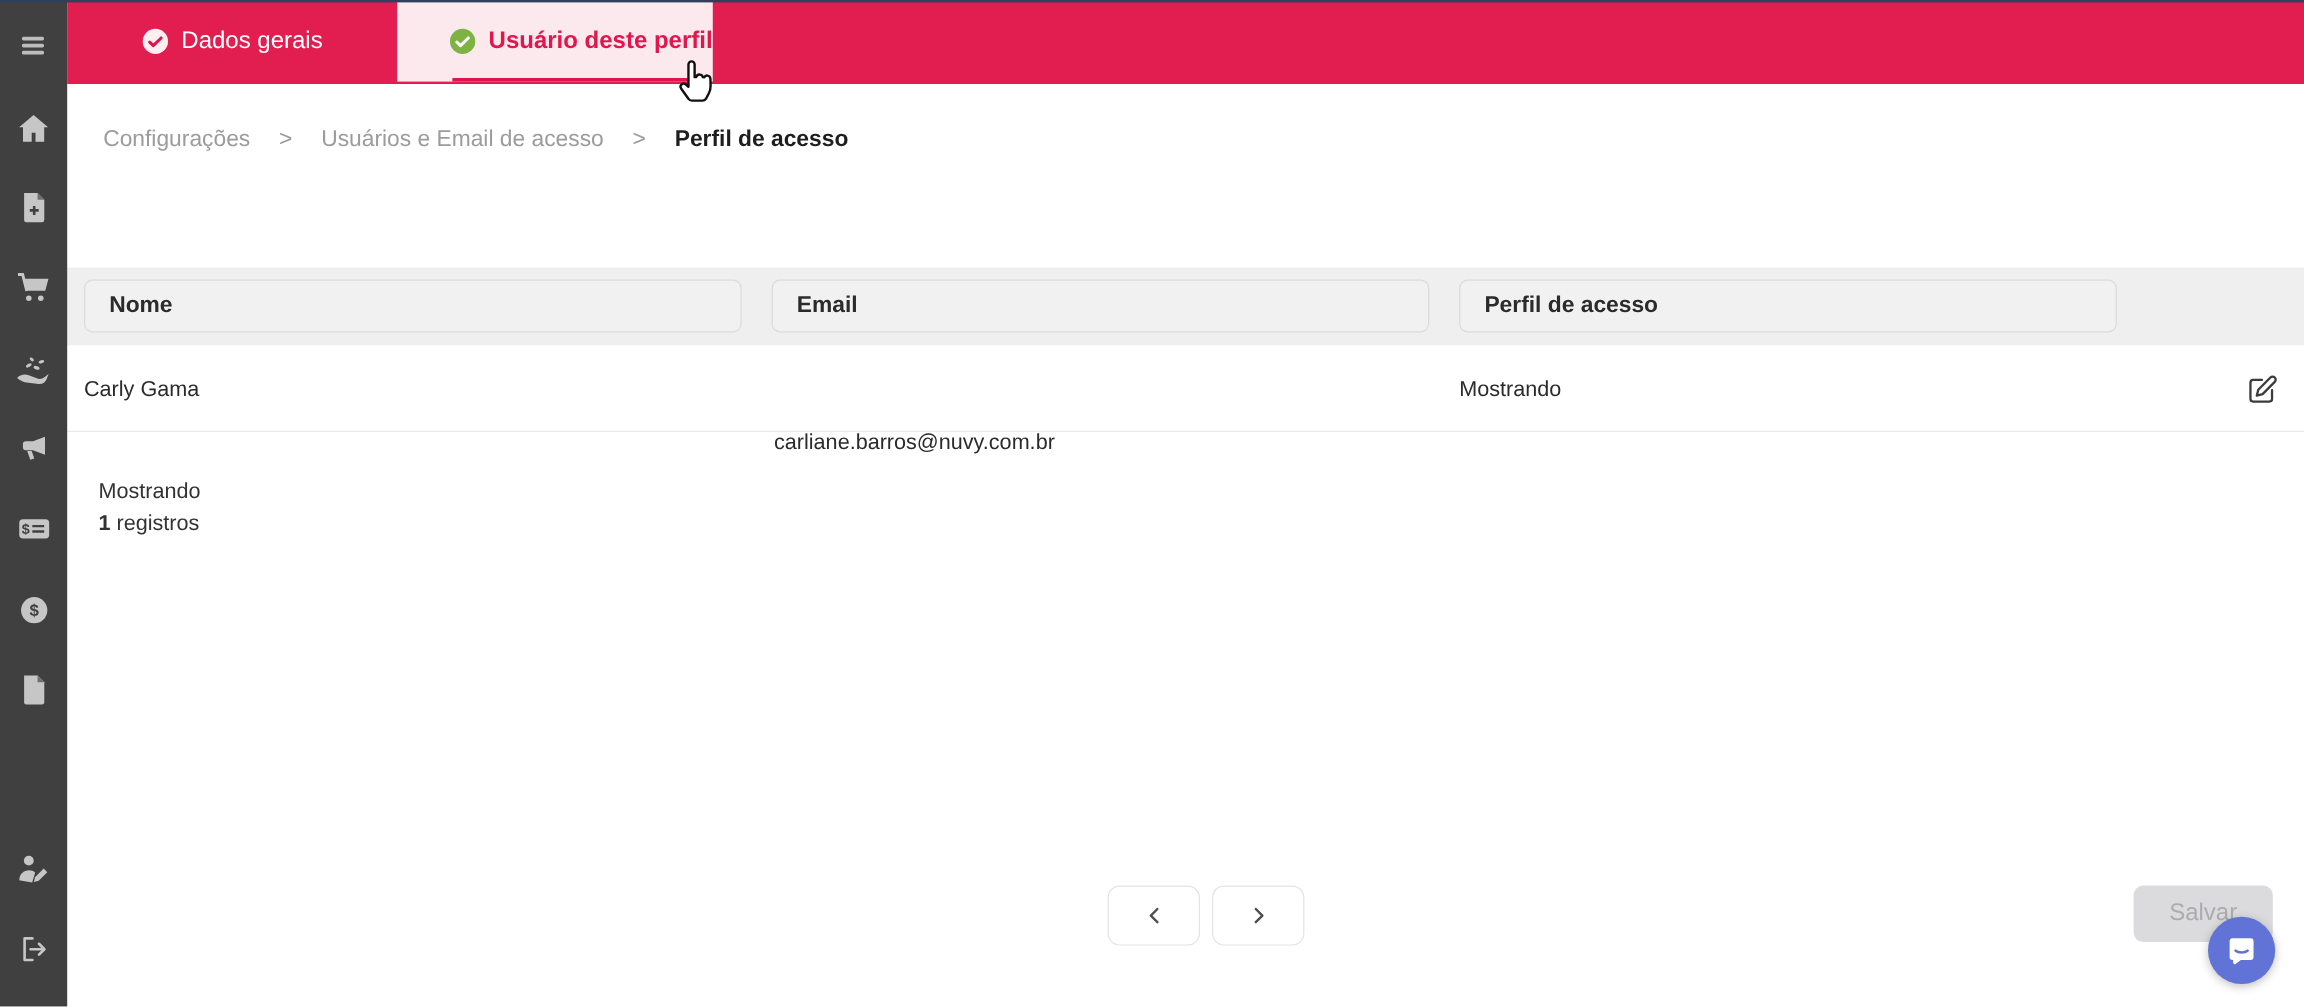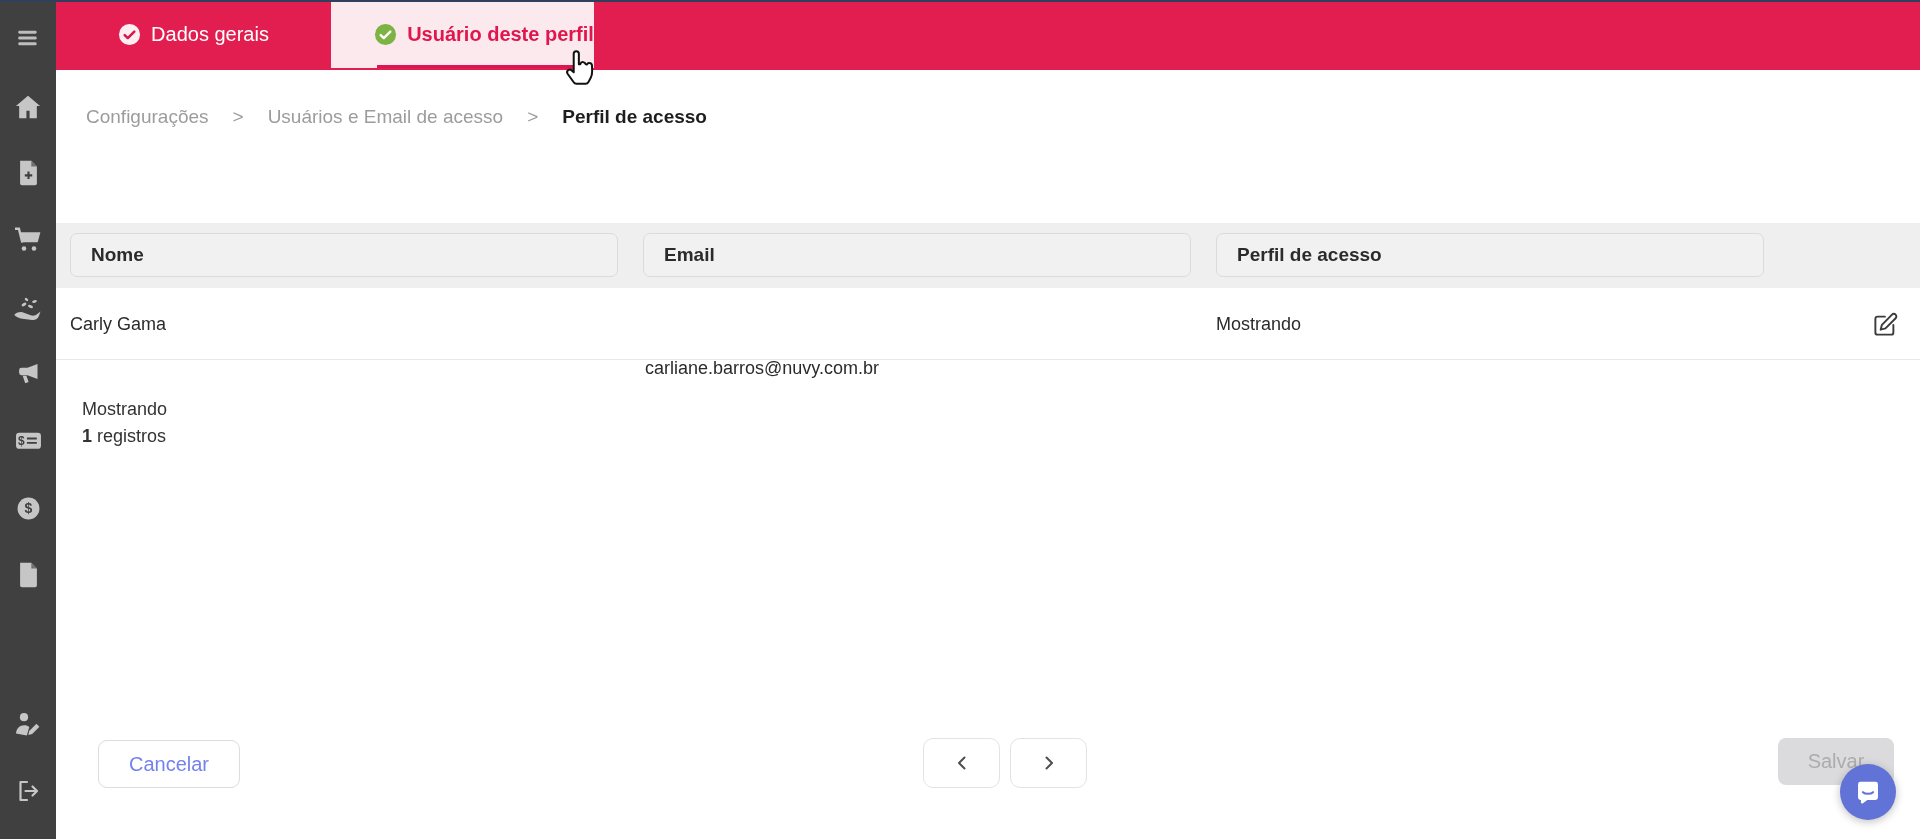--- a/index.html
+++ b/index.html
@@ -229,21 +229,20 @@
   <div class="row-divider"></div>
 
   <div class="summary">
     <div>Mostrando</div>
     <div>
       <span class="count">1</span>
       <span>registros</span>
     </div>
   </div>
 
-  <button class="cancel-btn">Cancelar</button>
 
   <div class="page-btn page-prev">
     <span>
       <svg width="16" height="16" viewBox="0 0 16 16" fill="none" stroke="#4f4f4f" stroke-width="2" stroke-linecap="round" stroke-linejoin="round" style="display:block">
           <path d="M10.5 2.5L5 8l5.5 5.5"></path>
         </svg>
     </span>
   </div>
   <div class="page-btn page-next">
     <span>

